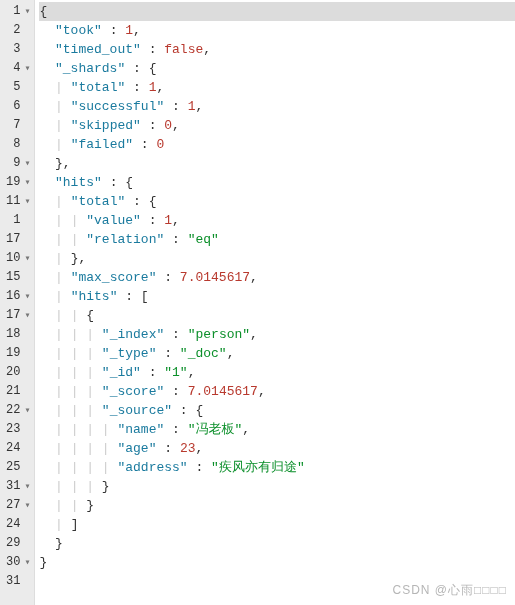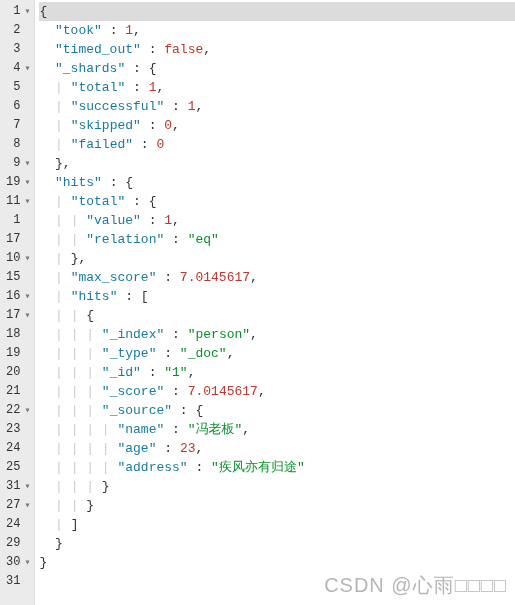--- a/index.html
+++ b/index.html
@@ -57,21 +57,21 @@
 .p { color: #333; }      
 .s { color: #0b8f2a; }      
 .b { color: #b8392e; }   
 .guide { color: #ccc; }
 .watermark {
   position: absolute;
   right: 8px;
   bottom: 6px;
   color: rgba(120,120,120,0.55);
   font-family: sans-serif;
-  font-size: 20px;
+  font-size: 12px;
   letter-spacing: 1px;
   pointer-events: none;
 }
 </style>
 </head>
 <body>
 
 <div class="editor">
   <div class="gutter" id="gutter">
       <div class="gutter-line">

